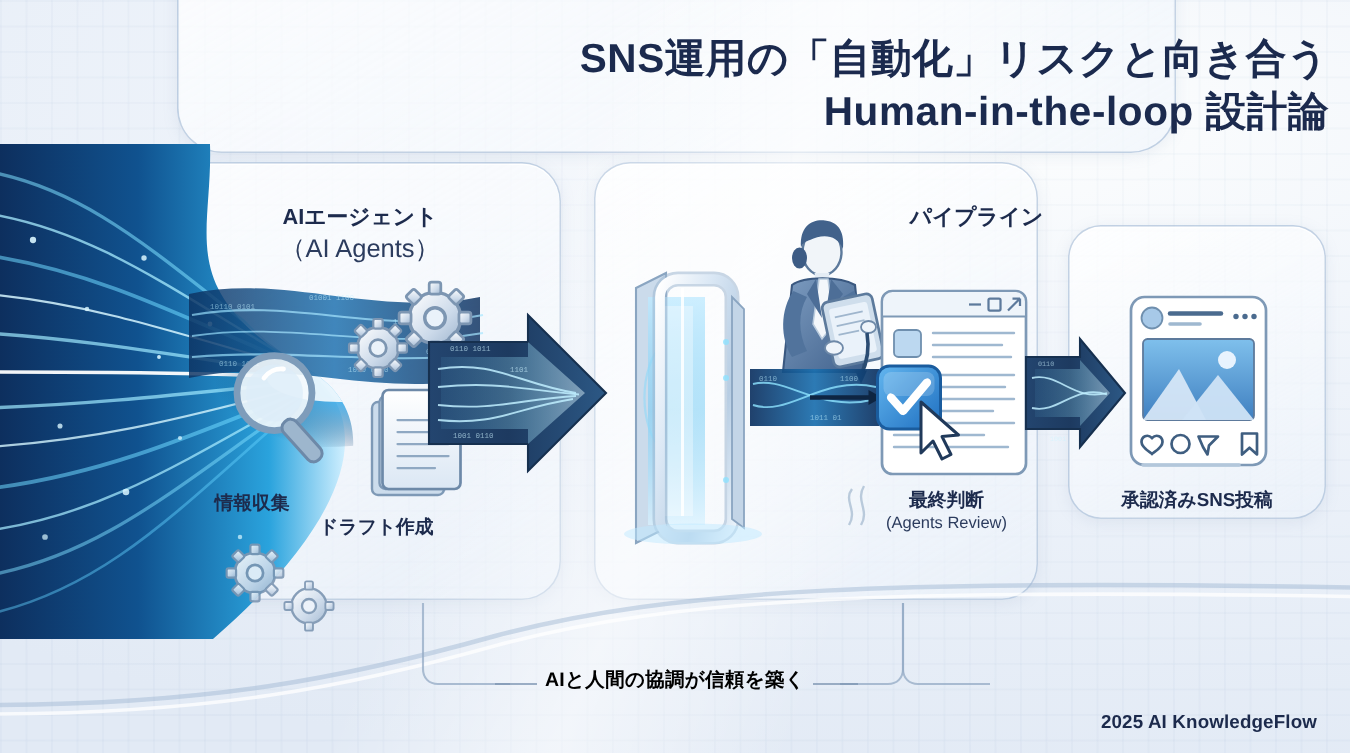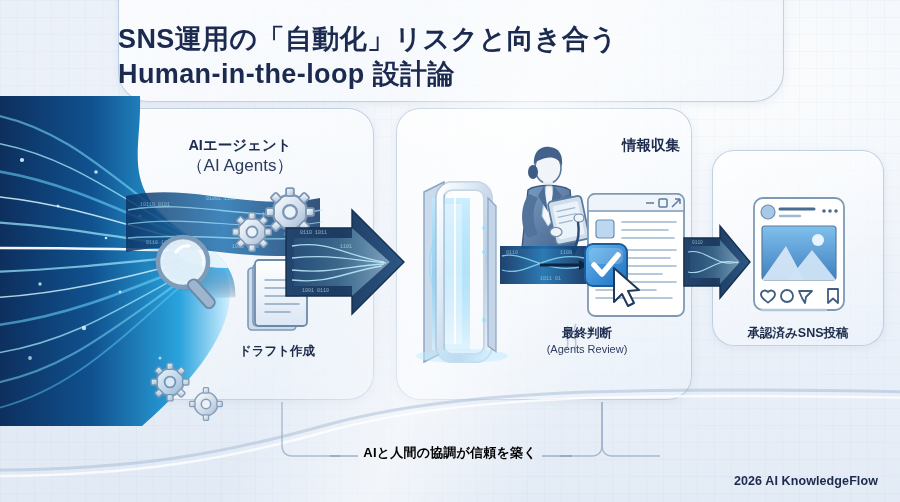--- a/index.html
+++ b/index.html
@@ -42,42 +42,42 @@
     box-shadow:0 2px 10px rgba(120,145,180,.13), inset 0 1px 0 rgba(255,255,255,.9);
   }
   #panel-title{ left:118px; top:-40px; width:666px; height:142px; border-radius:30px; }
   #panel-agents{ left:112px; top:108px; width:262px; height:292px; }
   #panel-hitl{  left:396px; top:108px; width:296px; height:292px; border-radius:24px;}
   #panel-pub{   left:712px; top:150px; width:172px; height:196px; border-radius:22px;}
 
   
   #title-block{
     position:absolute; left:118px; top:22px; width:768px;
-    text-align:left; color:#1b2a4e; z-index:20;
+    text-align:right; color:#1b2a4e; z-index:20;
   }
   #title-line1{ font-size:27px; font-weight:700; letter-spacing:.4px; line-height:1.30; }
   #title-line2{ font-size:27px; font-weight:700; letter-spacing:.4px; line-height:1.30; }
 
   
   #lightflow{ position:absolute; left:0; top:96px; width:330px; height:330px; z-index:6; }
 
   
   .stage-label{ position:absolute; text-align:center; color:#1d2b4d; z-index:22; }
   .stage-label .jp{ font-size:14.5px; font-weight:700; line-height:1.25; white-space:nowrap;}
   .stage-label .en{ font-size:17px; font-weight:400; color:#2c3c5e; line-height:1.4; white-space:nowrap;}
   #label-agents{ left:130px; top:136px; width:220px; }
   #label-hitl{   left:368px; top:136px; width:240px; }
   #label-human{  left:556px; top:136px; width:190px; }
 
   .sub-label{ position:absolute; text-align:center; color:#1d2b4d; z-index:23; }
   .sub-label .jp{ font-size:12.5px; font-weight:700; white-space:nowrap; line-height:1.25;}
   .sub-label .en{ font-size:11px; font-weight:400; color:#2c3c5e; white-space:nowrap; line-height:1.35;}
   #label-collect{ left:108px; top:328px; width:120px; }
-  #label-draft{   left:212px; top:344px; width:130px; }
-  #label-final{   left:512px; top:326px; width:150px; }
+  #label-draft{   left:186px; top:344px; width:130px; }
+  #label-final{   left:556px; top:326px; width:150px; }
   #label-post{    left:712px; top:326px; width:172px; }
   #caption{
     position:absolute; left:300px; top:444px; width:300px;
     text-align:center; font-size:13px; font-weight:700; color:#000000;
     letter-spacing:.2px; white-space:nowrap; z-index:24;
   }
   #footer{
     position:absolute; right:22px; bottom:14px;
     font-size:12.5px; font-weight:700; color:#1c2a4c; letter-spacing:.1px; z-index:24;
   }
@@ -503,34 +503,37 @@
     <div id="title-line2">Human-in-the-loop 設計論</div>
   </div>
 
   <div class="stage-label" id="label-agents">
     <div class="jp">AIエージェント</div>
     <div class="en">（AI Agents）</div>
   </div>
 
 
   <div class="stage-label" id="label-human">
+    <div class="jp">パイプライン</div>
+  </div>
+
+  <div class="sub-label" id="label-collect">
     <div class="jp">情報収集</div>
   </div>
-
 
   <div class="sub-label" id="label-draft">
     <div class="jp">ドラフト作成</div>
   </div>
 
   <div class="sub-label" id="label-final">
     <div class="jp">最終判断</div>
     <div class="en">(Agents Review)</div>
   </div>
 
   <div class="sub-label" id="label-post">
     <div class="jp">承認済みSNS投稿</div>
   </div>
 
   <div id="caption">AIと人間の協調が信頼を築く</div>
-  <div id="footer">2026 AI KnowledgeFlow</div>
+  <div id="footer">2025 AI KnowledgeFlow</div>
 
   <div class="bg-sheen"></div>
 </div>
 
 </body></html>

